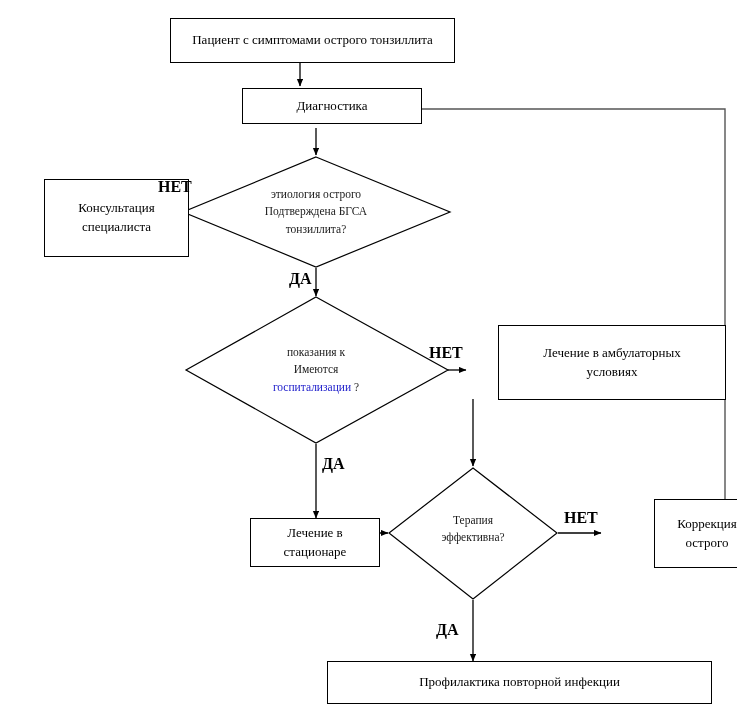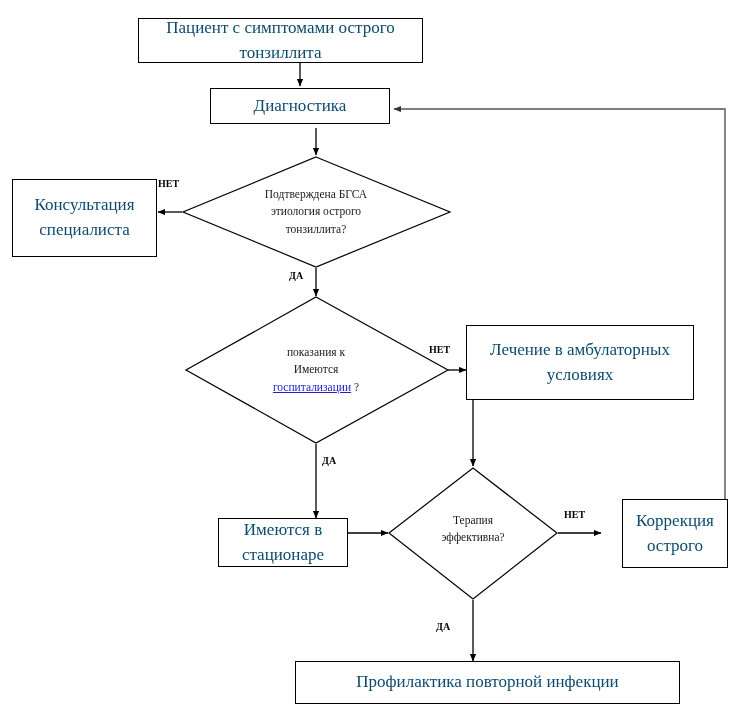--- a/index.html
+++ b/index.html
@@ -27,49 +27,49 @@
     position: absolute;
     box-sizing: border-box;
     display: flex;
     align-items: center;
     justify-content: center;
     text-align: center;
   }
   .box {
     border: 1px solid #000000;
     background: #ffffff;
-    font-size: 17px;
-    color: #0c4a6e;
+    font-size: 13px;
+    color: #000000;
     line-height: 1.45;
     padding: 2px 6px;
+    margin-left: 32px;
   }
   .diamond-wrap {
     background: transparent;
     border: none;
   }
   .diamond-label {
     position: absolute;
     left: 0;
     width: 100%;
     text-align: center;
     font-size: 11.5px;
     color: #1a1a1a;
     line-height: 1.5;
   }
   .edge-label {
     position: absolute;
     font-family: "Liberation Serif", "DejaVu Serif", serif;
     font-weight: bold;
-    font-size: 10px;
+    font-size: 16px;
     color: #000000;
     white-space: nowrap;
   }
   .link-text {
     color: #2222cc;
-    text-decoration: underline;
   }
 </style>
 </head>
 <body>
 
 <div id="canvas">
 
   <svg class="edges" viewBox="0 0 737 716" xmlns="http://www.w3.org/2000/svg">
     <defs>
       <marker id="arrow" markerWidth="9" markerHeight="9" refX="7.2" refY="3.2" orient="auto" markerUnits="userSpaceOnUse">
@@ -124,40 +124,40 @@
 
   <div class="node box" style="left:466px; top:325px; width:228px; height:75px;">
     <span>
       <span>Лечение в амбулаторных</span><br>
       <span>условиях</span>
     </span>
   </div>
 
   <div class="node box" style="left:218px; top:518px; width:130px; height:49px;">
     <span>
-      <span>Имеются в</span><br>
+      <span>Лечение в</span><br>
       <span>стационаре</span>
     </span>
   </div>
 
   <div class="node box" style="left:622px; top:499px; width:106px; height:69px;">
     <span>
       <span>Коррекция</span><br>
       <span>острого</span>
     </span>
   </div>
 
   <div class="node box" style="left:295px; top:661px; width:385px; height:43px;">
     <span>Профилактика повторной инфекции</span>
   </div>
 
   <div class="node diamond-wrap" style="left:228px; top:180px; width:176px; height:64px;">
     <div style="width:100%;">
+      <div class="diamond-label" style="position:static;">этиология острого</div>
       <div class="diamond-label" style="position:static;">Подтверждена БГСА</div>
-      <div class="diamond-label" style="position:static;">этиология острого</div>
       <div class="diamond-label" style="position:static;">тонзиллита?</div>
     </div>
   </div>
 
   <div class="node diamond-wrap" style="left:236px; top:338px; width:160px; height:64px;">
     <div style="width:100%;">
       <div class="diamond-label" style="position:static;">показания к</div>
       <div class="diamond-label" style="position:static;">Имеются</div>
       <div class="diamond-label" style="position:static;">
         <span class="link-text">госпитализации</span><span> ?</span>

